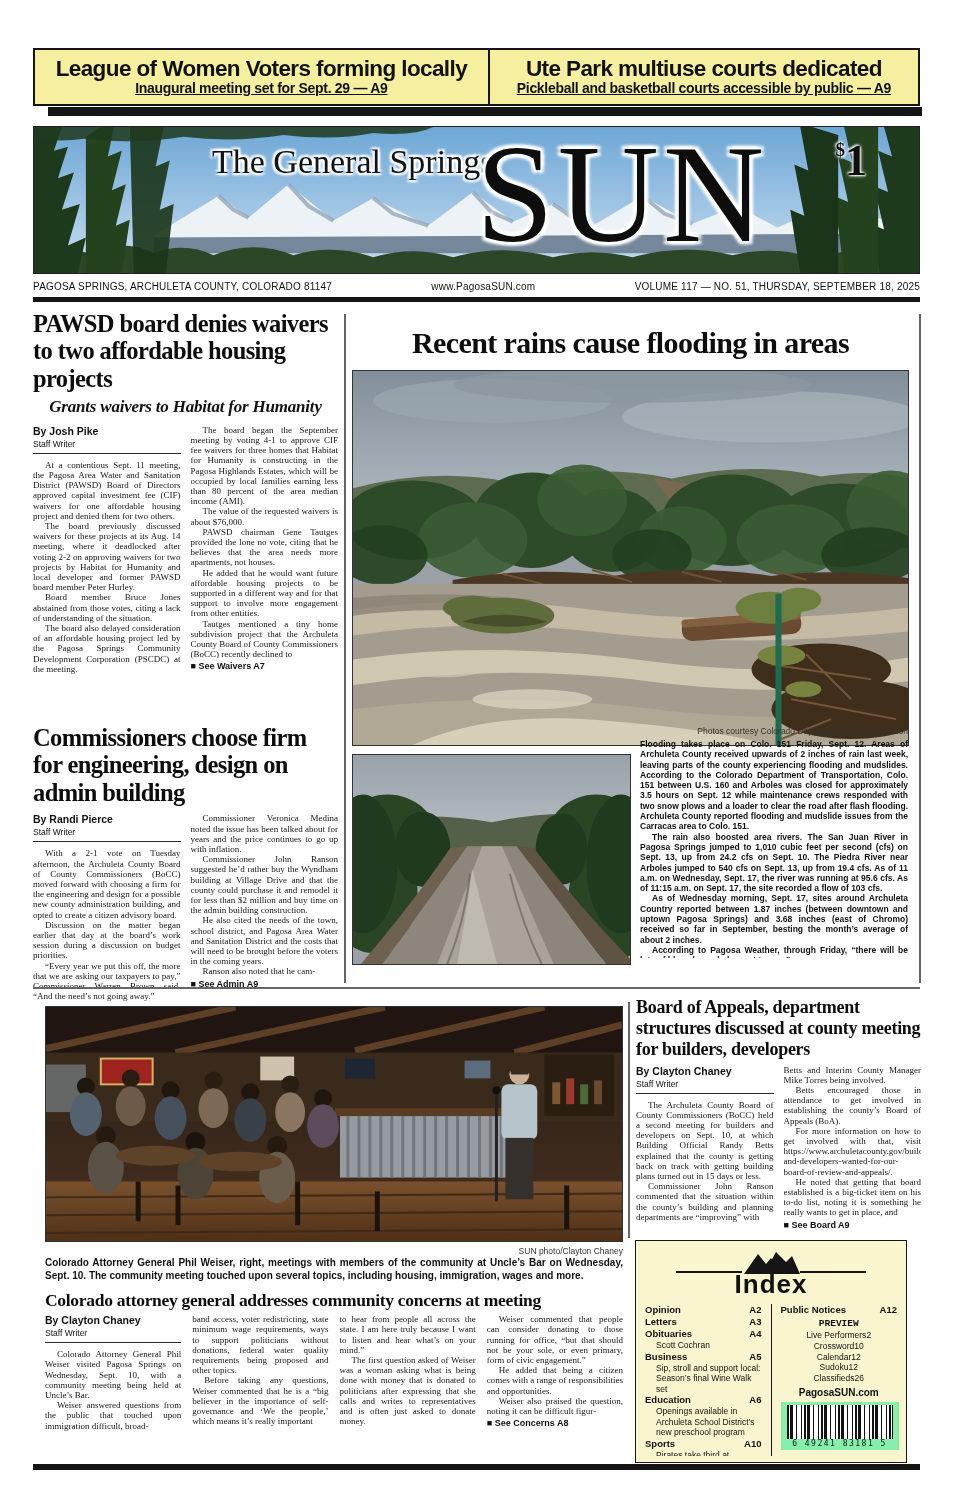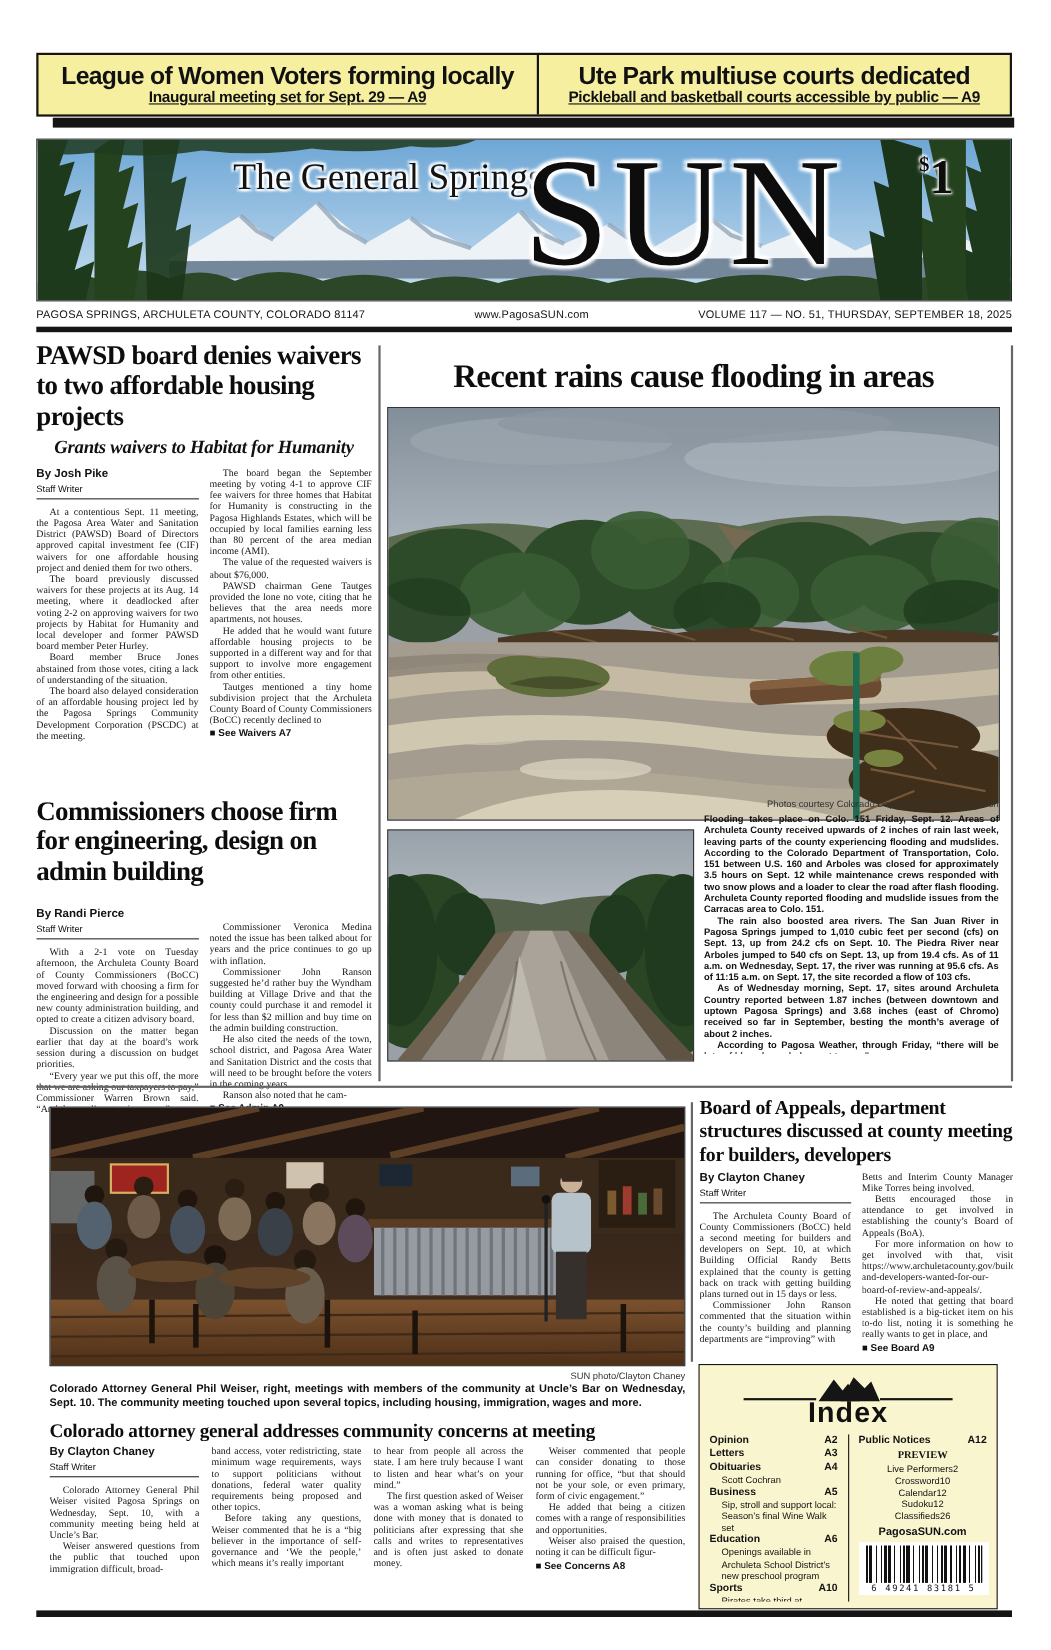--- a/index.html
+++ b/index.html
@@ -50,21 +50,21 @@
   .cols{display:flex;gap:10px;margin-top:7px;overflow:hidden;}
   .col{flex:1;overflow:hidden;}
   .byline{border-bottom:1.5px solid #2a2a2a;padding-bottom:4px;margin-bottom:6px;}
   .by-name{font-family:"Liberation Sans",sans-serif;font-weight:bold;font-size:10.5px;line-height:13px;}
   .by-role{font-family:"Liberation Sans",sans-serif;font-size:8.5px;line-height:10px;margin-top:1px;}
   .paras p{font-size:9px;line-height:10.2px;text-align:justify;text-indent:12px;color:#141414;}
   .paras.flush p:first-child{text-indent:0;}
   .jump{font-family:"Liberation Sans",sans-serif;font-weight:bold;font-size:9px;line-height:12px;margin-top:1px;}
   .pawsd .cols{height:263px;}
   .commissioners{left:33px;top:724px;width:305px;}
-  .commissioners .cols{height:200px;align-items:flex-end;}
+  .commissioners .cols{height:200px;}
 
   .flood-head{left:352px;top:326px;width:557px;text-align:center;font-size:30px;line-height:1.1;}
   .photo{border:1px solid #333;overflow:hidden;background:#9aa0a6;}
   .photo svg{display:block;width:100%;height:100%;}
   #flood-photo{left:352px;top:370px;width:557px;height:376px;}
   #flood-photo2{left:352px;top:754px;width:279px;height:211px;}
   .flood-cap{left:640px;top:726px;width:268px;height:232px;overflow:hidden;}
   .credit{font-family:"Liberation Sans",sans-serif;font-size:8.5px;line-height:11px;color:#333;text-align:right;margin-bottom:2px;}
   .cap-paras p{font-family:"Liberation Sans",sans-serif;font-weight:bold;font-size:8.5px;line-height:10.3px;text-align:justify;text-indent:12px;}
   .cap-paras p:first-child{text-indent:0;}
@@ -85,24 +85,24 @@
   .index{left:635px;top:1240px;width:272px;height:223px;background:var(--index_yellow,#f9f5cf);
          border:1.5px solid #151515;overflow:hidden;}
   .idx-logo{display:flex;align-items:flex-end;justify-content:center;margin-top:9px;}
   .idx-logo .line{width:66px;height:2.5px;background:#151515;margin-bottom:1px;}
   .idx-title{text-align:center;font-family:"Liberation Sans",sans-serif;font-weight:bold;font-size:26px;line-height:26px;letter-spacing:1px;margin-top:-3px;}
   .idx-cols{display:flex;margin-top:7px;height:152px;}
   .idx-col{flex:1;padding:0 9px;overflow:hidden;}
   .idx-col.rightc{border-left:1.5px solid #151515;}
   .idx-row{display:flex;justify-content:space-between;font-family:"Liberation Sans",sans-serif;font-weight:bold;font-size:9.5px;line-height:12px;}
   .idx-row.sub{font-weight:normal;font-size:8.5px;line-height:10.5px;padding-left:11px;display:block;}
-  .idx-preview-label{text-align:center;font-family:Liberation Serif, serif;font-weight:bold;font-size:9.5px;line-height:13px;margin-top:1px;}
+  .idx-preview-label{text-align:center;font-family:Liberation Mono, monospace;font-weight:bold;font-size:9.5px;line-height:13px;margin-top:1px;}
   .idx-prow{display:flex;justify-content:center;font-family:"Liberation Sans",sans-serif;font-size:8.5px;line-height:10.8px;}
   .idx-site{text-align:center;font-family:"Liberation Sans",sans-serif;font-weight:bold;font-size:10px;line-height:13px;margin-top:2px;}
-  .barcode{width:118px;margin:3px auto 0;background:#ffffff;padding:3px 6px 1px;}
+  .barcode{width:118px;margin:3px auto 0;background:#86efac;padding:3px 6px 1px;}
   .bars{height:34px;background:repeating-linear-gradient(90deg,#111 0 2px,#fff 2px 3px,#111 3px 6px,#fff 6px 9px,#111 9px 10px,#fff 10px 14px,#111 14px 15px,#fff 15px 17px);}
   .bar-digits{font-family:"DejaVu Sans Mono",monospace;font-size:8px;line-height:10px;text-align:center;letter-spacing:1.5px;color:#111;}
 </style>
 </head>
 <body>
 
 <div class="page">
 
   <div class="abs banner">
     <div class="banner-half first">

